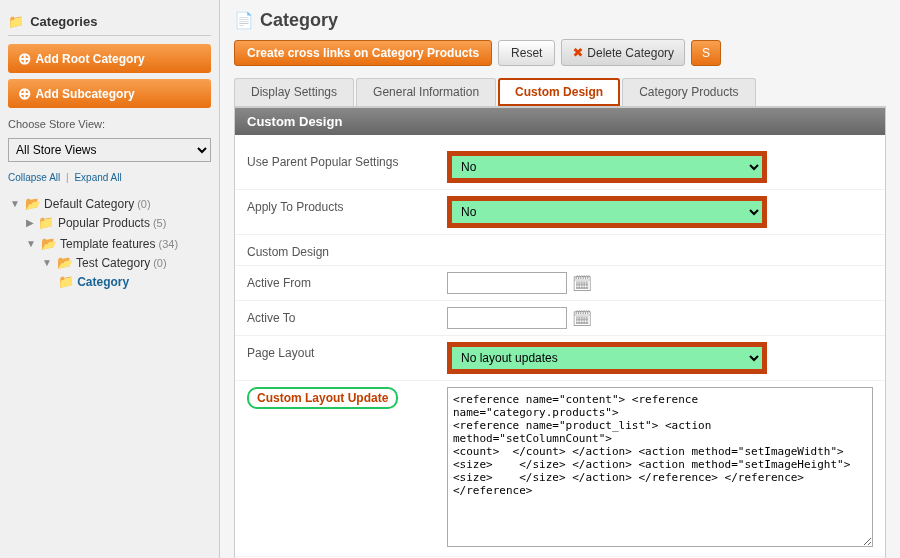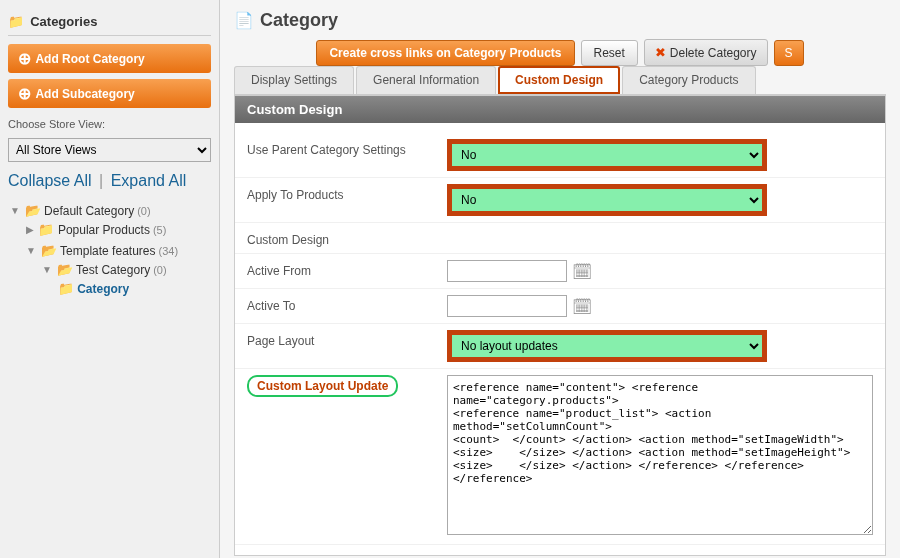--- a/index.html
+++ b/index.html
@@ -10,41 +10,41 @@
     
     .sidebar { width: 220px; background: #f0f0f0; border-right: 1px solid #ccc; padding: 8px; flex-shrink: 0; }
     .sidebar-title { display: flex; align-items: center; gap: 6px; font-weight: bold; font-size: 13px; padding: 6px 0; border-bottom: 1px solid #ccc; margin-bottom: 8px; }
     .btn-orange { background: linear-gradient(to bottom, #f8a050, #e87010); color: white; border: none; padding: 5px 10px; border-radius: 3px; cursor: pointer; font-size: 12px; font-weight: bold; display: flex; align-items: center; gap: 4px; width: 100%; margin-bottom: 6px; }
     .btn-orange .plus-icon { font-size: 16px; font-weight: bold; }
 
     .store-view-section { margin-top: 10px; }
     .store-view-label { font-size: 11px; margin-bottom: 8px; color: #555; }
     .store-view-select { width: 100%; padding: 3px; font-size: 12px; border: 1px solid #aaa; }
 
-    .collapse-links { margin-top: 10px; font-size: 16px; }
+    .collapse-links { margin-top: 10px; font-size: 10px; }
     .collapse-links a { color: #1a6496; text-decoration: none; }
     .collapse-links span { color: #999; margin: 0 3px; }
 
     .tree { margin-top: 10px; }
     .tree-item { padding: 2px 0; }
     .tree-item-row { display: flex; align-items: center; gap: 3px; cursor: pointer; padding: 1px 2px; }
     .tree-folder { color: #e8a020; font-size: 13px; }
     .tree-label { font-size: 12px; color: #333; }
     .tree-count { color: #888; font-size: 11px; }
     .tree-children { padding-left: 16px; }
     .tree-item-active .tree-label { font-weight: bold; color: #1a6496; }
 
     
     .content { flex: 1; padding: 10px 14px; background: #f5f5f5; overflow: auto; }
 
     .content-header { display: flex; align-items: center; gap: 6px; margin-bottom: 8px; }
     .content-title { font-size: 18px; font-weight: bold; color: #444; display: flex; align-items: center; gap: 6px; }
     .page-icon { color: #e87010; font-size: 16px; }
 
-    .toolbar { display: flex; align-items: center; gap: 6px; justify-content: center; }
+    .toolbar { display: flex; align-items: center; gap: 6px; margin-bottom: 12px; }
     .btn-create-links { background: linear-gradient(to bottom, #f8a050, #e87010); color: white; border: 1px solid #c06010; padding: 5px 12px; border-radius: 3px; cursor: pointer; font-size: 12px; font-weight: bold; }
     .btn-reset { background: linear-gradient(to bottom, #ffffff, #e0e0e0); color: #333; border: 1px solid #bbb; padding: 5px 12px; border-radius: 3px; cursor: pointer; font-size: 12px; }
     .btn-delete { background: linear-gradient(to bottom, #f0f0f0, #d8d8d8); color: #333; border: 1px solid #bbb; padding: 5px 10px; border-radius: 3px; cursor: pointer; font-size: 12px; display: flex; align-items: center; gap: 4px; }
     .btn-delete .del-icon { color: #e04000; font-size: 13px; }
     .btn-save { background: linear-gradient(to bottom, #f8a050, #e87010); color: white; border: 1px solid #c06010; padding: 5px 10px; border-radius: 3px; cursor: pointer; font-size: 12px; }
 
     
     .tabs { display: flex; border-bottom: 1px solid #ccc; margin-bottom: 0; }
     .tab { padding: 6px 16px; background: #e8e8e8; border: 1px solid #ccc; border-bottom: none; margin-right: 2px; cursor: pointer; font-size: 12px; color: #555; border-radius: 3px 3px 0 0; }
     .tab.active { background: white; border-bottom: 1px solid white; color: #c04000; font-weight: bold; outline: 2px solid #c04000; outline-offset: -2px; border-radius: 3px 3px 0 0; }
@@ -175,21 +175,21 @@
       <div class="tab">
         <span>Category Products</span>
       </div>
     </div>
 
     <div class="form-panel">
       <div class="form-panel-header">Custom Design</div>
       <div class="form-body">
 
         <div class="form-row">
-          <div class="form-label">Use Parent Category Settings</div>
+          <div class="form-label">Use Parent Popular Settings</div>
           <div class="form-control">
             <select class="form-select">
               <option>No</option>
               <option>Yes</option>
             </select>
           </div>
         </div>
 
         <div class="form-row">
           <div class="form-label">Apply To Products</div>

